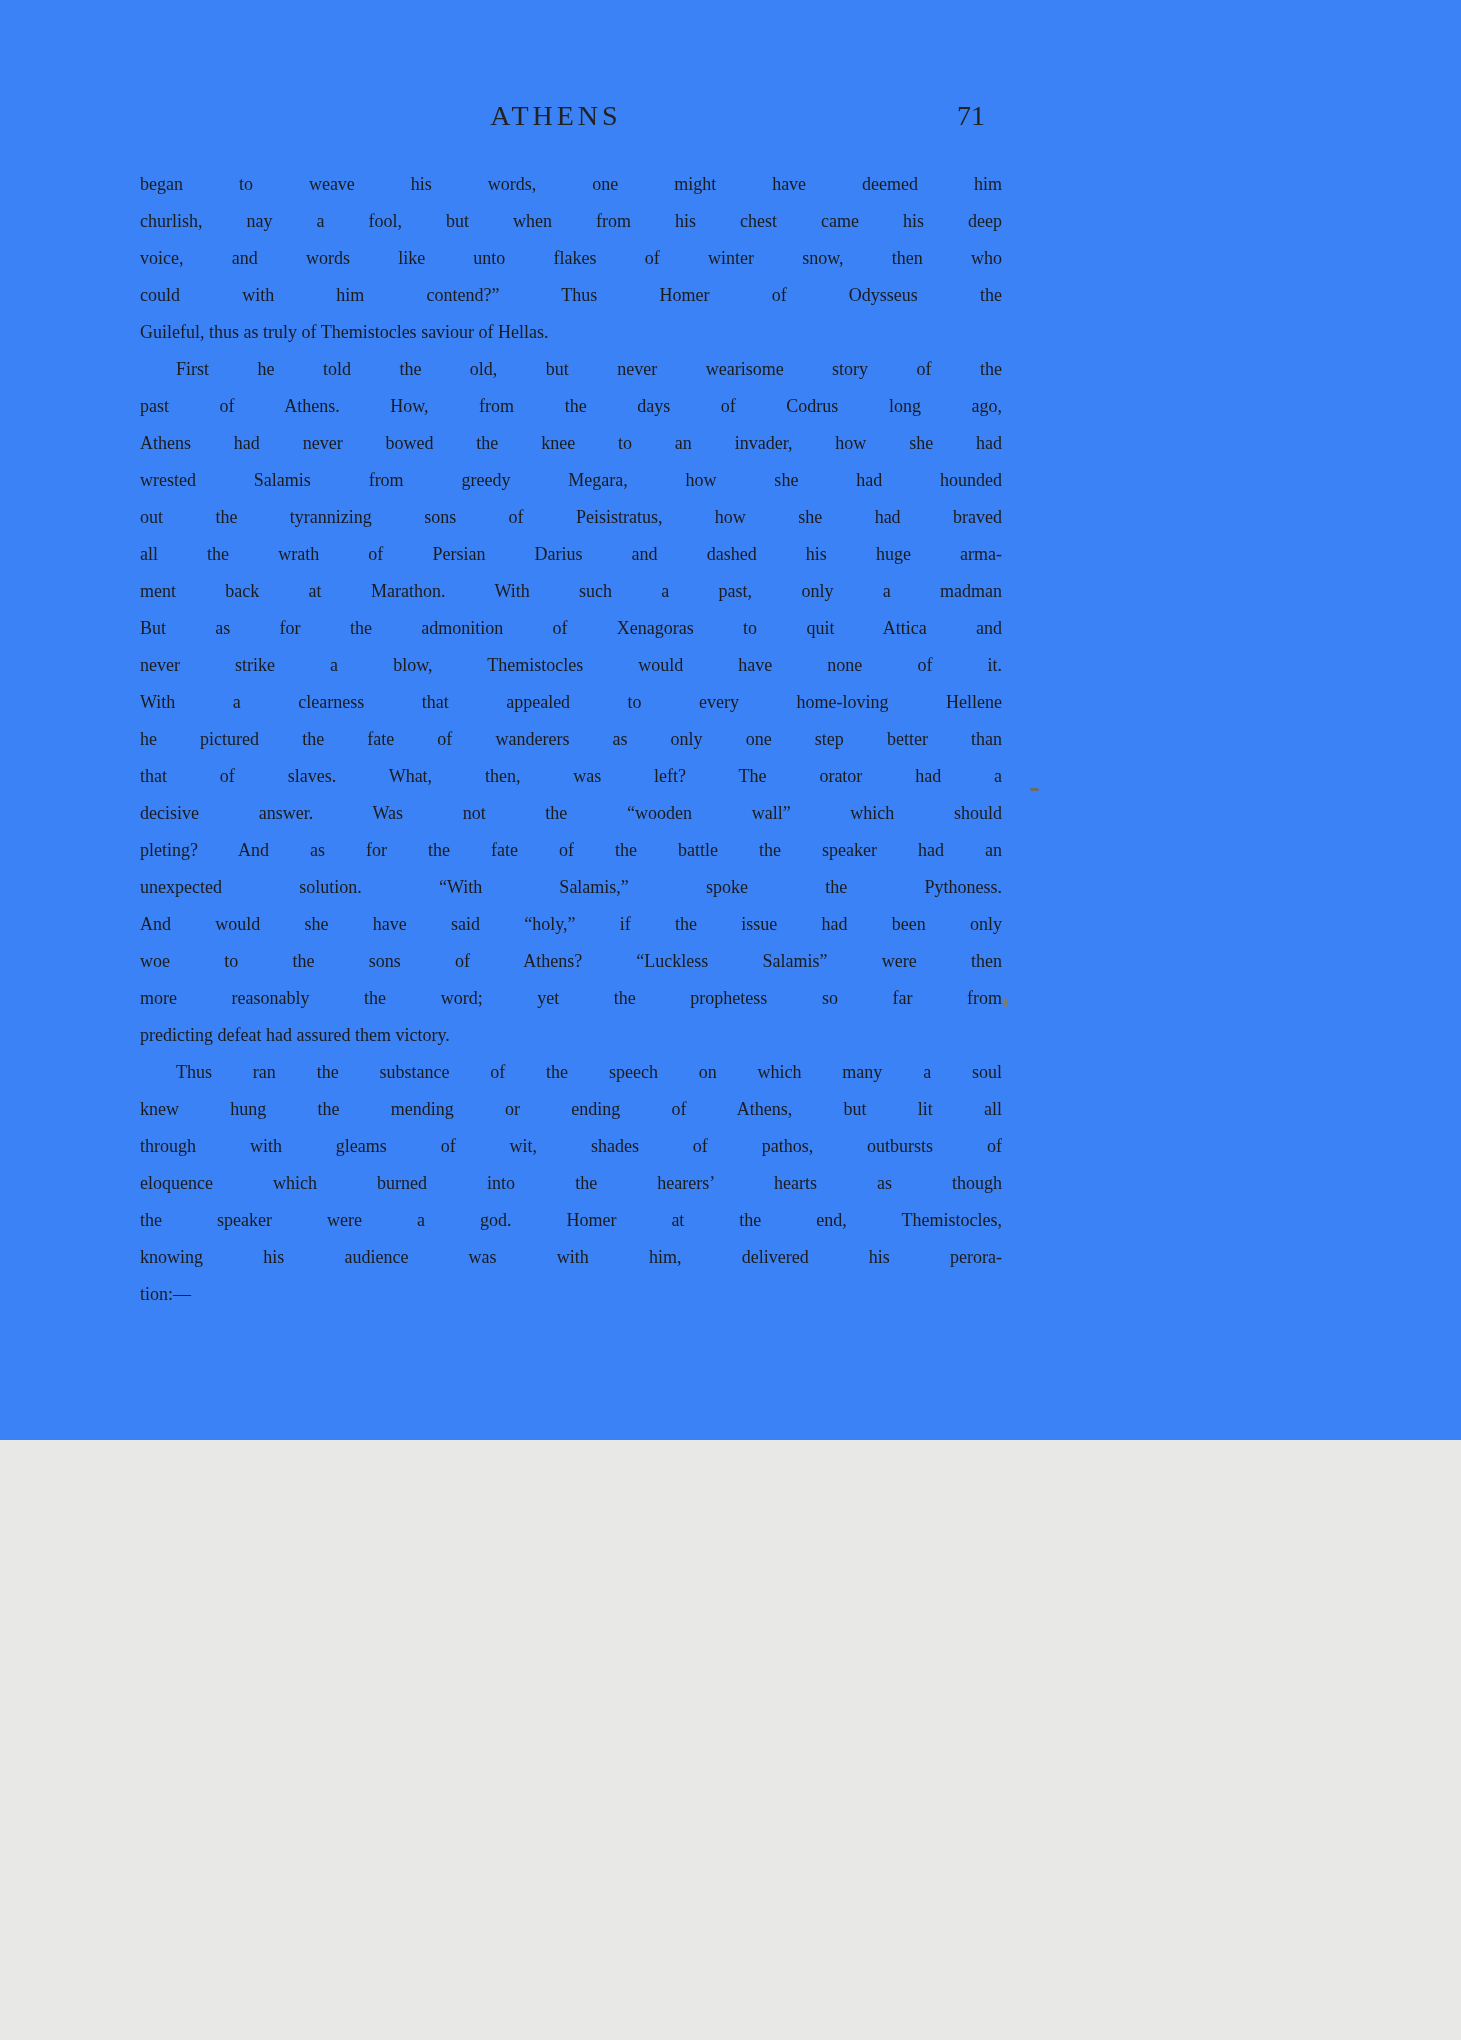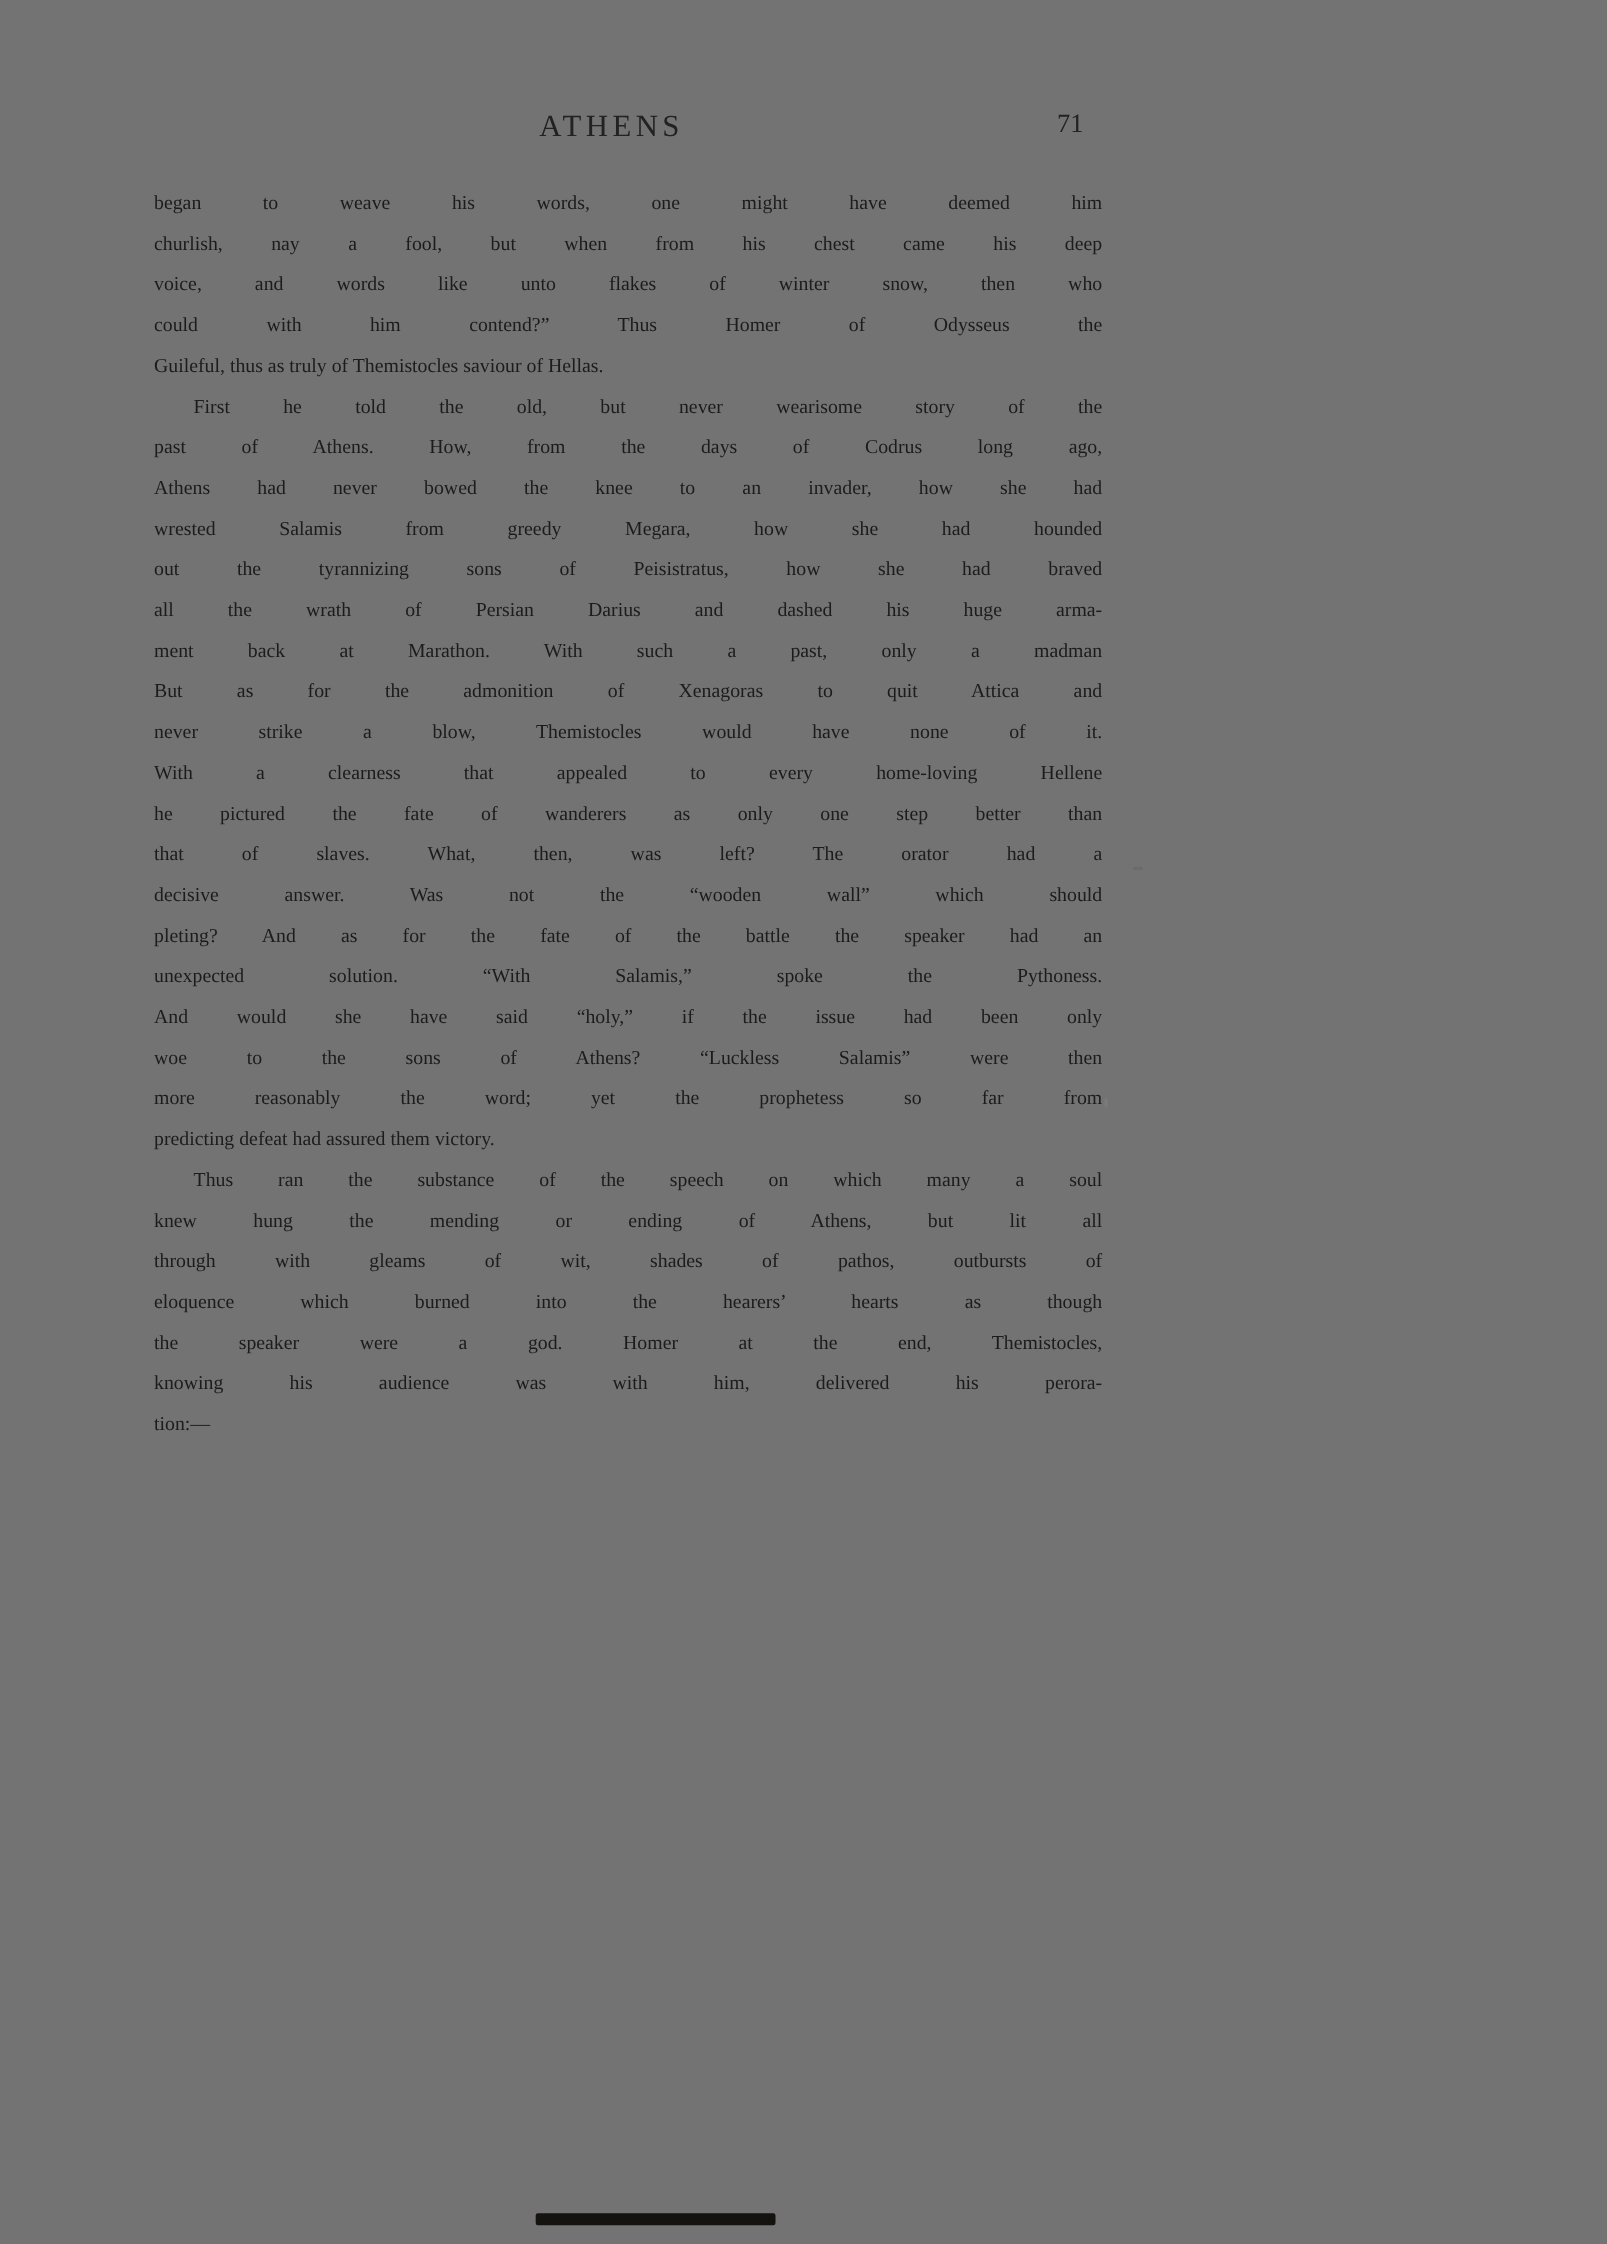--- a/index.html
+++ b/index.html
@@ -3,23 +3,23 @@
 <meta charset="utf-8">
 <style>
   html, body {
     margin: 0;
     padding: 0;
     background: #e8e8e6;
   }
   .page {
     position: relative;
     width: 1461px;
-    height: 2040px;
+    height: 1440px;
     margin: 0 auto;
-    background: #737373;
+    background: #3b82f6;
     color: #1e1e1e;
     font-family: "Liberation Serif", "DejaVu Serif", serif;
     overflow: hidden;
   }
   .page-header {
     position: absolute;
     top: 100px;
     left: 125px;
     width: 862px;
     height: 40px;
@@ -30,21 +30,21 @@
     right: 0;
     text-align: center;
     font-size: 28px;
     letter-spacing: 4px;
     color: #222;
   }
   .page-number {
     position: absolute;
     right: 2px;
     top: 0;
-    font-size: 24px;
+    font-size: 28px;
     color: #222;
   }
   .text-block {
     position: absolute;
     top: 166px;
     left: 140px;
     width: 862px;
     font-size: 18px;
     line-height: 37px;
     color: #1c1c1c;

